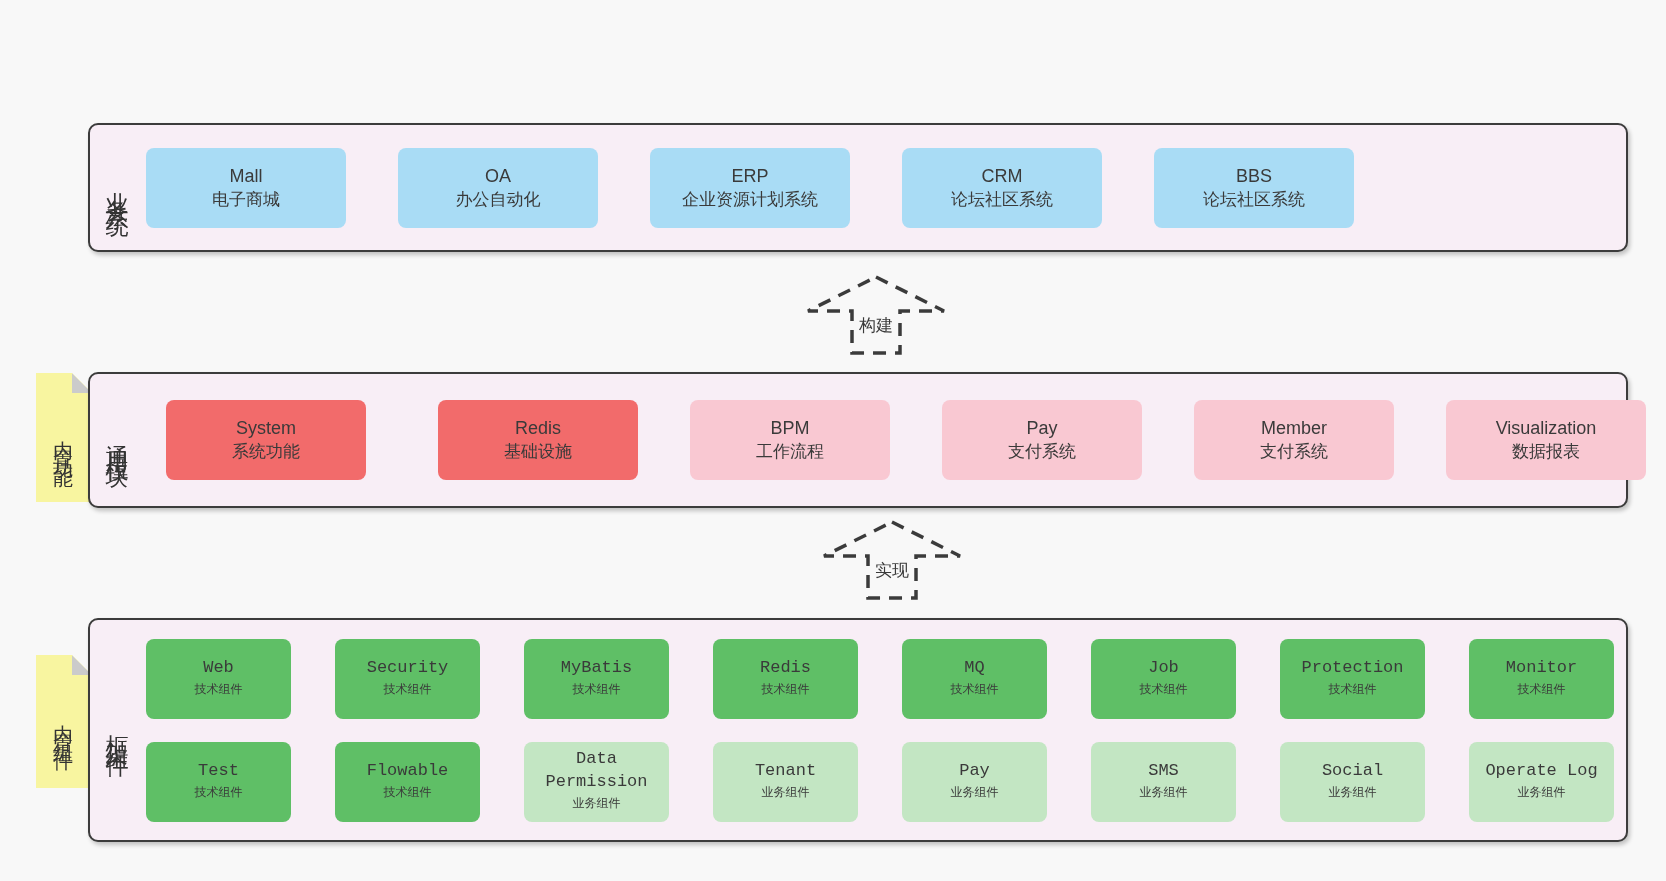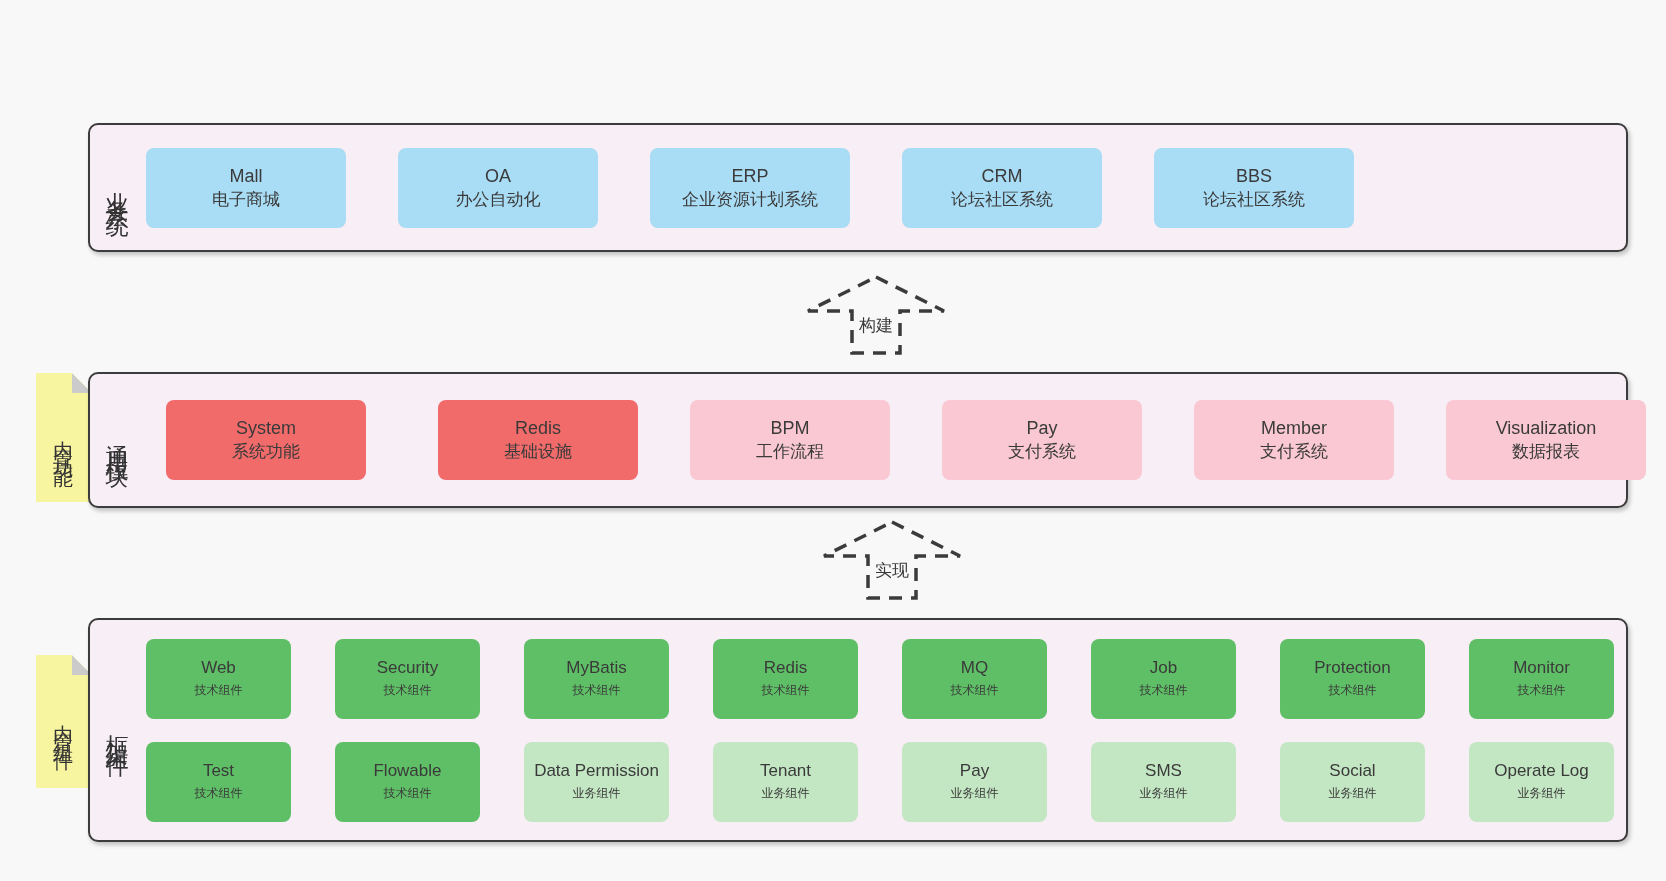--- a/index.html
+++ b/index.html
@@ -14,21 +14,21 @@
 
   
   .tier{position:absolute;left:88px;width:1540px;background:var(--tier-bg);
         border:2px solid var(--tier-border);border-radius:10px;
         box-shadow:2px 3px 4px rgba(0,0,0,0.22);display:flex;align-items:stretch;}
   .tier-label{width:56px;display:flex;align-items:center;justify-content:center;
         writing-mode:vertical-rl;text-orientation:upright;font-size:23px;
         letter-spacing:7px;color:#333;flex:none;}
   .tier-body{flex:1;display:flex;align-items:center;gap:52px;padding-right:18px;}
   .tier-body-grid{flex:1;display:flex;flex-direction:column;justify-content:center;
-        gap:23px;padding-right:18px;}
+        gap:23px;padding-right:18px;font-family:Liberation Mono, monospace;}
   .grid-row{display:flex;gap:44px;}
 
   
   .box{border-radius:8px;display:flex;flex-direction:column;justify-content:center;
        align-items:center;text-align:center;color:var(--text);}
   .box-lg{width:200px;height:80px;}
   .box-sm{width:145px;height:80px;}
   .box .en{font-size:18px;line-height:24px;}
   .box .zh{font-size:17px;line-height:24px;}
   .box-sm .en{font-size:17px;line-height:23px;padding:0 8px;}

